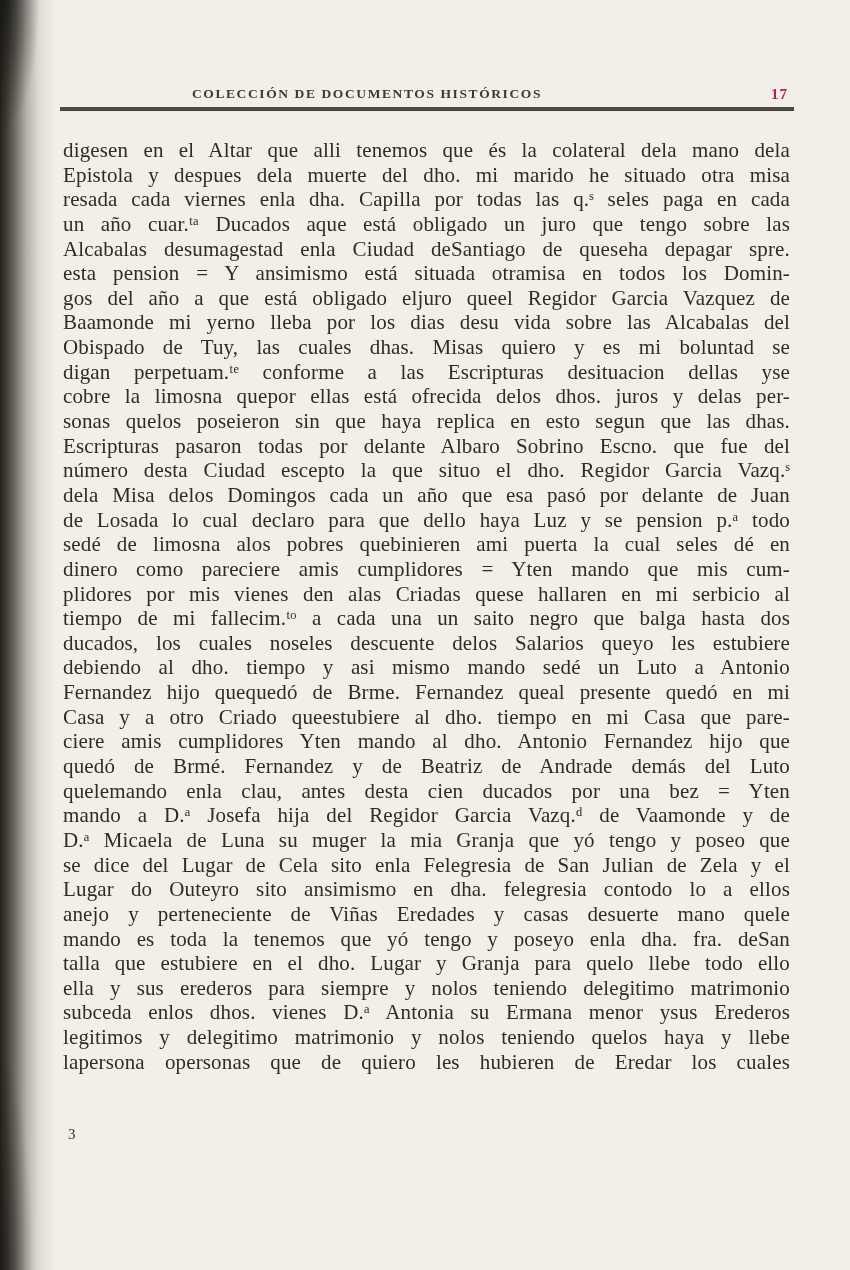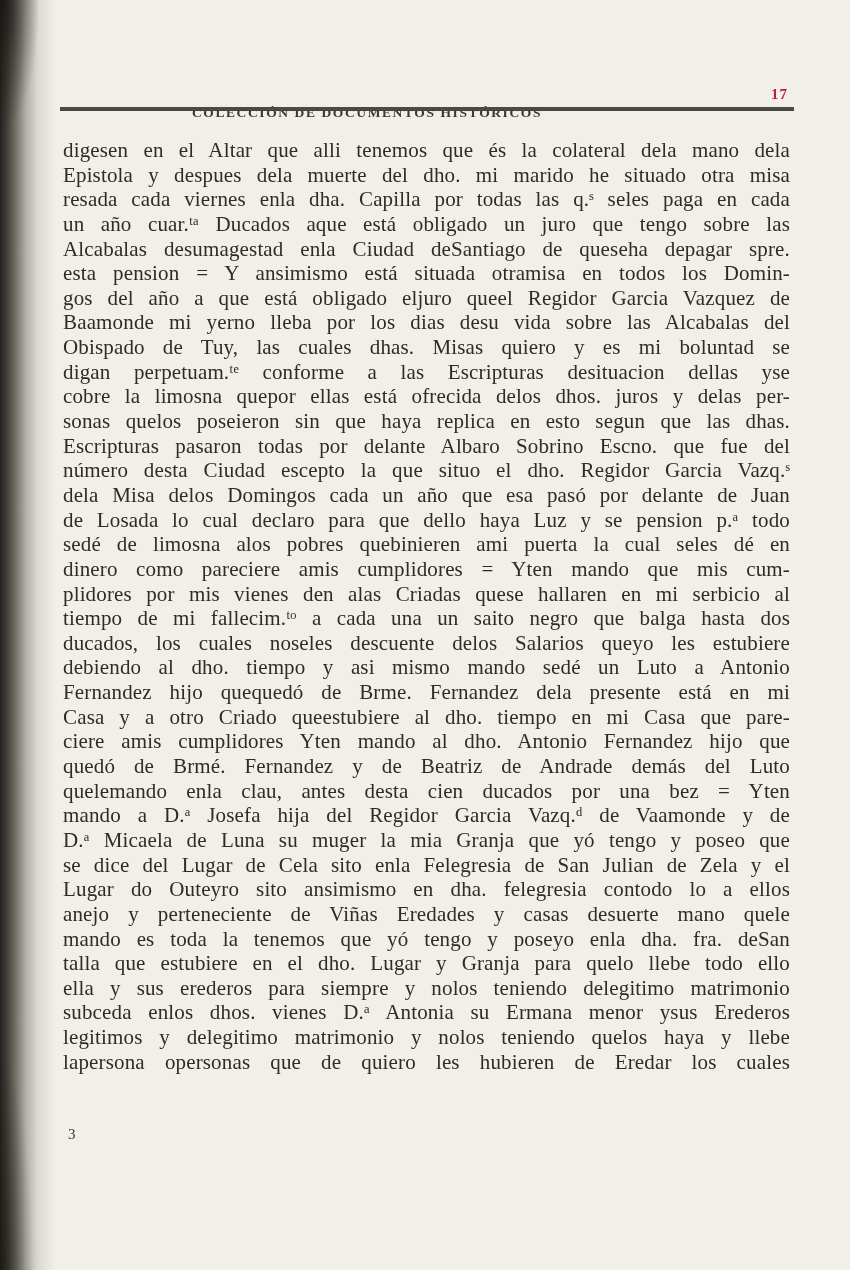--- a/index.html
+++ b/index.html
@@ -44,21 +44,20 @@
     position:absolute;
     left:62px;right:58px;top:86px;
     height:20px;
   }
   .header-title{
     position:absolute;left:0;right:120px;text-align:center;
     font-family:"Liberation Serif","DejaVu Serif",serif;
     font-size:13.5px;font-weight:bold;letter-spacing:1.6px;
     color:#3b3933;
     white-space:nowrap;
-    margin-top:19px;
   }
   .header-page-number{
     position:absolute;right:4px;top:0;
     font-size:15px;font-weight:bold;color:#be185d;
     letter-spacing:1px;
   }
   .header-rule{
     position:absolute;left:60px;right:56px;top:107px;
     height:3px;
     background:var(--rule);
@@ -116,21 +115,21 @@
       <div class="line">Escripturas pasaron todas por delante Albaro Sobrino Escno. que fue del</div>
       <div class="line">número desta Ciudad escepto la que situo el dho. Regidor Garcia Vazq.ˢ</div>
       <div class="line">dela Misa delos Domingos cada un año que esa pasó por delante de Juan</div>
       <div class="line">de Losada lo cual declaro para que dello haya Luz y se pension p.ᵃ todo</div>
       <div class="line">sedé de limosna alos pobres quebinieren ami puerta la cual seles dé en</div>
       <div class="line">dinero como pareciere amis cumplidores = Yten mando que mis cum-</div>
       <div class="line">plidores por mis vienes den alas Criadas quese hallaren en mi serbicio al</div>
       <div class="line">tiempo de mi fallecim.ᵗᵒ a cada una un saito negro que balga hasta dos</div>
       <div class="line">ducados, los cuales noseles descuente delos Salarios queyo les estubiere</div>
       <div class="line">debiendo al dho. tiempo y asi mismo mando sedé un Luto a Antonio</div>
-      <div class="line">Fernandez hijo quequedó de Brme. Fernandez dela presente está en mi</div>
+      <div class="line">Fernandez hijo quequedó de Brme. Fernandez queal presente quedó en mi</div>
       <div class="line">Casa y a otro Criado queestubiere al dho. tiempo en mi Casa que pare-</div>
       <div class="line">ciere amis cumplidores Yten mando al dho. Antonio Fernandez hijo que</div>
       <div class="line">quedó de Brmé. Fernandez y de Beatriz de Andrade demás del Luto</div>
       <div class="line">quelemando enla clau, antes desta cien ducados por una bez = Yten</div>
       <div class="line">mando a D.ᵃ Josefa hija del Regidor Garcia Vazq.ᵈ de Vaamonde y de</div>
       <div class="line">D.ᵃ Micaela de Luna su muger la mia Granja que yó tengo y poseo que</div>
       <div class="line">se dice del Lugar de Cela sito enla Felegresia de San Julian de Zela y el</div>
       <div class="line">Lugar do Outeyro sito ansimismo en dha. felegresia contodo lo a ellos</div>
       <div class="line">anejo y perteneciente de Viñas Eredades y casas desuerte mano quele</div>
       <div class="line">mando es toda la tenemos que yó tengo y poseyo enla dha. fra. deSan</div>

